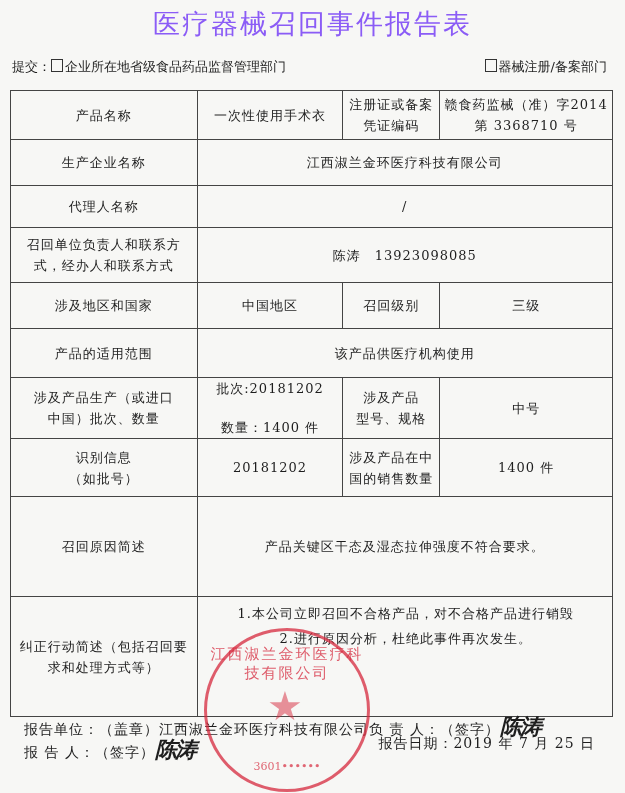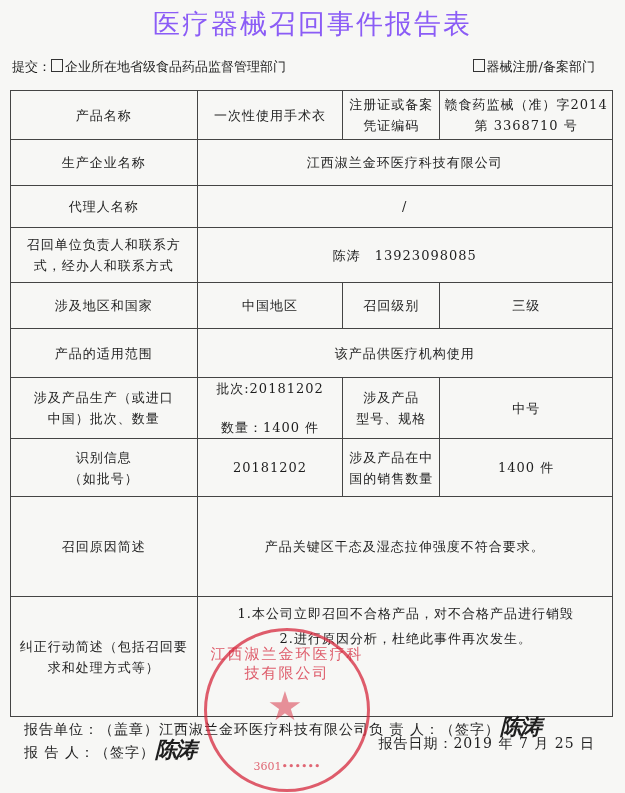--- a/index.html
+++ b/index.html
@@ -1,21 +1,21 @@
 <!DOCTYPE html>
 <html><head>
 <meta charset="utf-8">
 <style>
   html, body { margin:0; padding:0; }
   body { width:625px; height:793px; background:#f7f7f5; position:relative; overflow:hidden;
          font-family:"DejaVu Serif","Liberation Serif",serif; color:#1e1e1e; }
   .title { position:absolute; top:6px; left:0; width:625px; text-align:center; font-size:27px; letter-spacing:2px; color:#8b5cf6; }
   .submit-row { position:absolute; top:58px; left:12px; right:14px; height:20px; font-family:"DejaVu Sans","Liberation Sans",sans-serif; font-size:13px; }
   .submit-row .left { position:absolute; left:0; top:0; }
-  .submit-row .right { position:absolute; right:16px; top:0; }
+  .submit-row .right { position:absolute; right:4px; top:0; }
   .cb { display:inline-block; width:10px; height:11px; border:1px solid #333; vertical-align:-1px; margin-right:2px; }
   table.form { position:absolute; top:90px; left:10px; width:603px; border-collapse:collapse; font-size:13px; }
   table.form td { border:1.4px solid #444; text-align:center; vertical-align:middle; padding:0 4px; line-height:21px; letter-spacing:1px; }
   .left-txt { text-align:right; padding-left:6px !important; }
   .footer { position:absolute; left:24px; right:30px; font-size:14px; letter-spacing:1px; }
   .sig { font-family:"DejaVu Sans",sans-serif; font-style:italic; font-weight:bold; font-size:22px; letter-spacing:-2px; }
   .stamp { position:absolute; left:204px; top:628px; width:160px; height:158px; border:3px solid rgba(214,40,60,0.75); border-radius:50%; pointer-events:none; }
   .stamp .star { position:absolute; left:60px; top:52px; font-size:40px; color:rgba(214,40,60,0.5); }
   .stamp .arc { position:absolute; top:14px; left:0; width:100%; text-align:center; font-size:15px; color:rgba(214,40,60,0.75); letter-spacing:2px; }
   .stamp .num { position:absolute; bottom:16px; width:100%; text-align:center; font-size:11px; color:rgba(214,40,60,0.7); }

